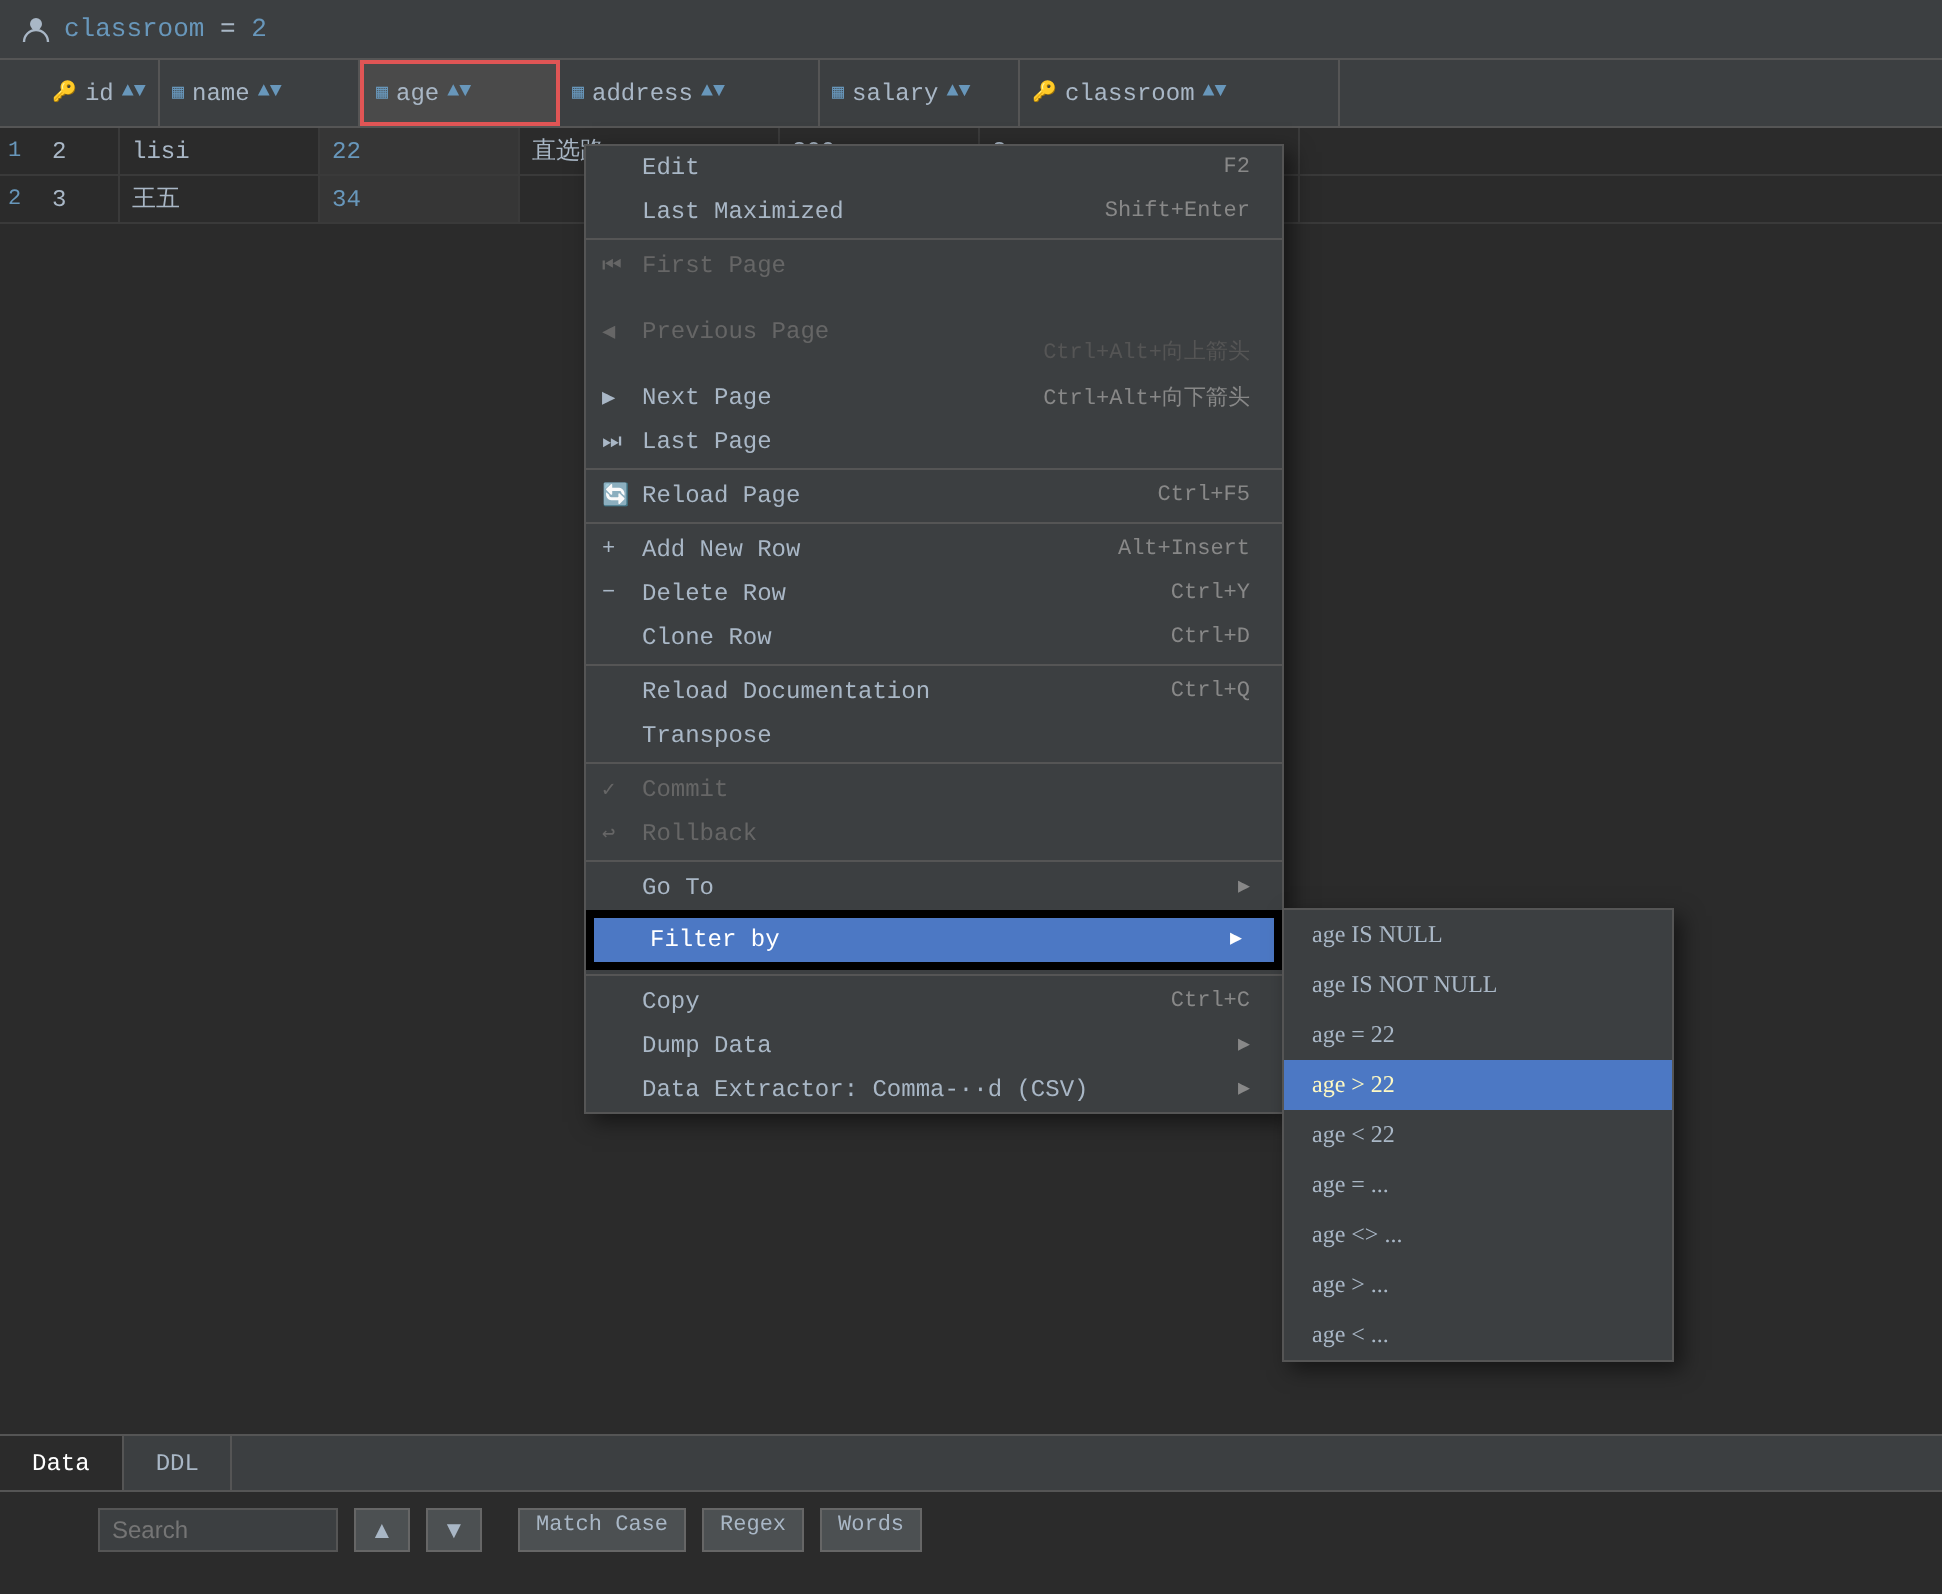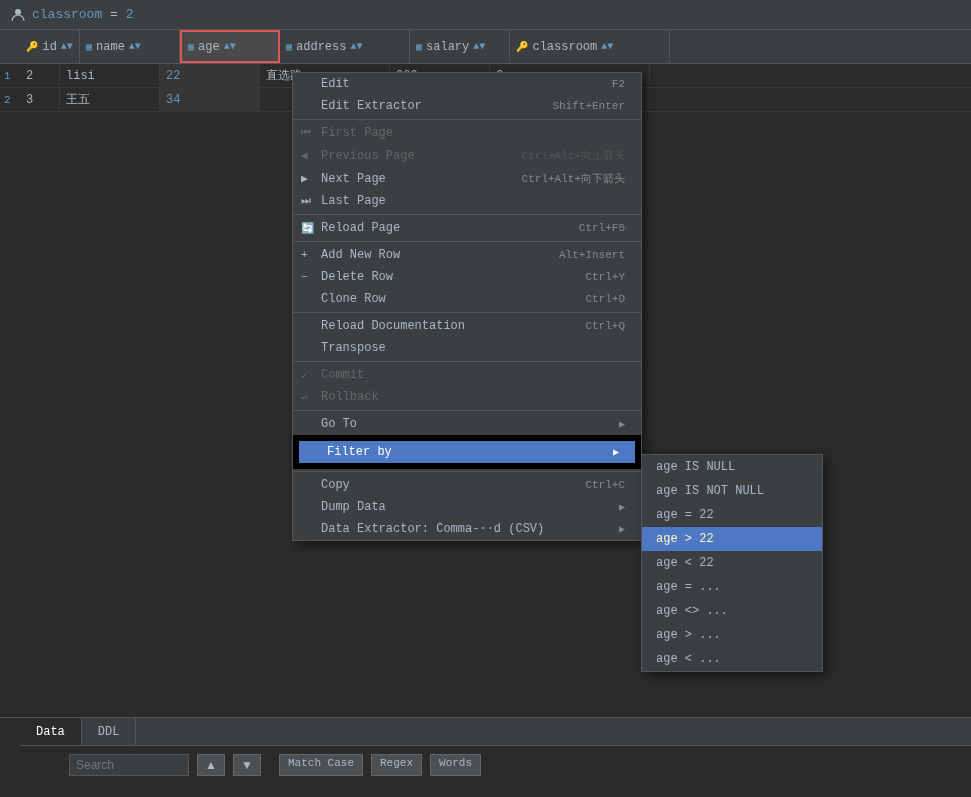--- a/index.html
+++ b/index.html
@@ -121,21 +121,20 @@
     .bottom-tabs {
       position: absolute;
       bottom: 0;
       left: 0;
       right: 0;
       height: 80px;
       background: #2b2b2b;
       border-top: 1px solid #555;
       display: flex;
       flex-direction: column;
-      padding-left: 20px;
     }
 
     .tab-bar {
       display: flex;
       height: 28px;
       background: #3c3f41;
       border-bottom: 1px solid #555;
     }
 
     .tab-item {
@@ -236,44 +235,45 @@
       position: absolute;
       left: 8px;
       font-size: 11px;
     }
 
     .menu-shortcut {
       color: #888;
       font-size: 11px;
       margin-left: 20px;
     }
-    .menu-item.disabled .menu-shortcut { color: #555; }
+    .menu-item.disabled .menu-shortcut { color: #555; margin-top: 20px; }
 
     .menu-arrow {
       font-size: 10px;
       color: #888;
     }
     .menu-item.highlighted .menu-arrow { color: #fff; }
 
     .menu-separator {
       height: 1px;
       background: #555;
       margin: 2px 0;
     }
 
     
     .submenu-filter {
       position: absolute;
       top: 454px;
       left: 641px;
-      width: 182px;
+      width: 196px;
       background: #3c3f41;
       border: 1px solid #555;
       box-shadow: 4px 4px 10px rgba(0,0,0,0.5);
       z-index: 101;
+      font-family: Liberation Serif, serif;
     }
 
     .submenu-item {
       display: flex;
       align-items: center;
       padding: 5px 14px;
       font-size: 12px;
       color: #a9b7c6;
       cursor: pointer;
       white-space: nowrap;
@@ -365,21 +365,21 @@
 
 <div class="context-menu">
   <div class="menu-item">
     <span class="menu-item-left">
         <span>Edit</span>
       </span>
     <span class="menu-shortcut">F2</span>
   </div>
   <div class="menu-item">
     <span class="menu-item-left">
-        <span>Edit Extractor</span>
+        <span>Last Maximized</span>
       </span>
     <span class="menu-shortcut">Shift+Enter</span>
   </div>
   <div class="menu-separator"></div>
   <div class="menu-item disabled">
     <span class="menu-item-icon">⏮</span>
     <span class="menu-item-left">
         <span>First Page</span>
       </span>
   </div>
@@ -457,21 +457,21 @@
         <span>Rollback</span>
       </span>
   </div>
   <div class="menu-separator"></div>
   <div class="menu-item">
     <span class="menu-item-left">
         <span>Go To</span>
       </span>
     <span class="menu-arrow">▶</span>
   </div>
-  <div class="menu-item highlighted" style="border: 6px solid #000000; background:#4c78c4;">
+  <div class="menu-item highlighted" style="border: 4px solid #000000; background:#4c78c4;">
     <span class="menu-item-left">
         <span>Filter by</span>
       </span>
     <span class="menu-arrow" style="color:#fff;">▶</span>
   </div>
   <div class="menu-separator"></div>
   <div class="menu-item">
     <span class="menu-item-left">
         <span>Copy</span>
       </span>

